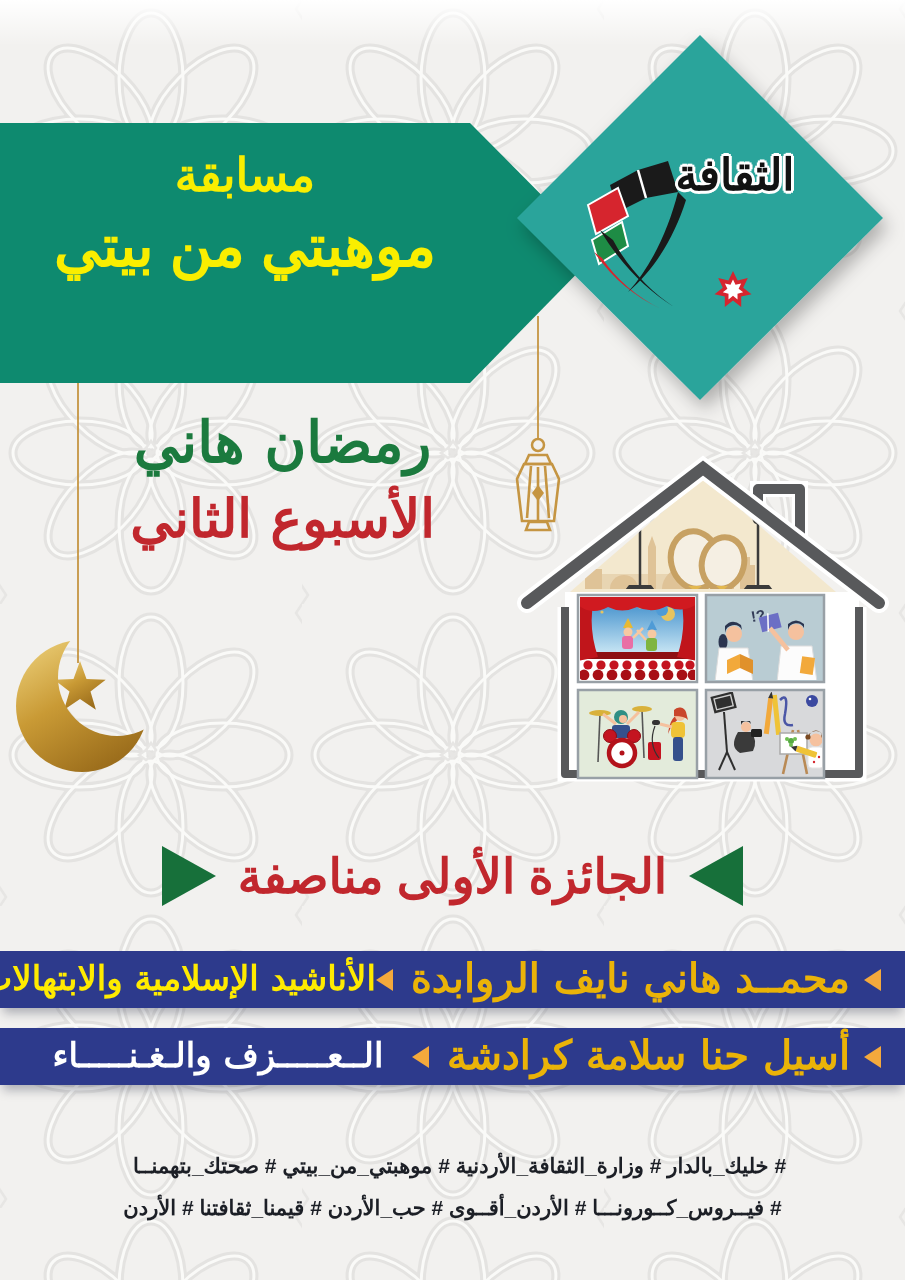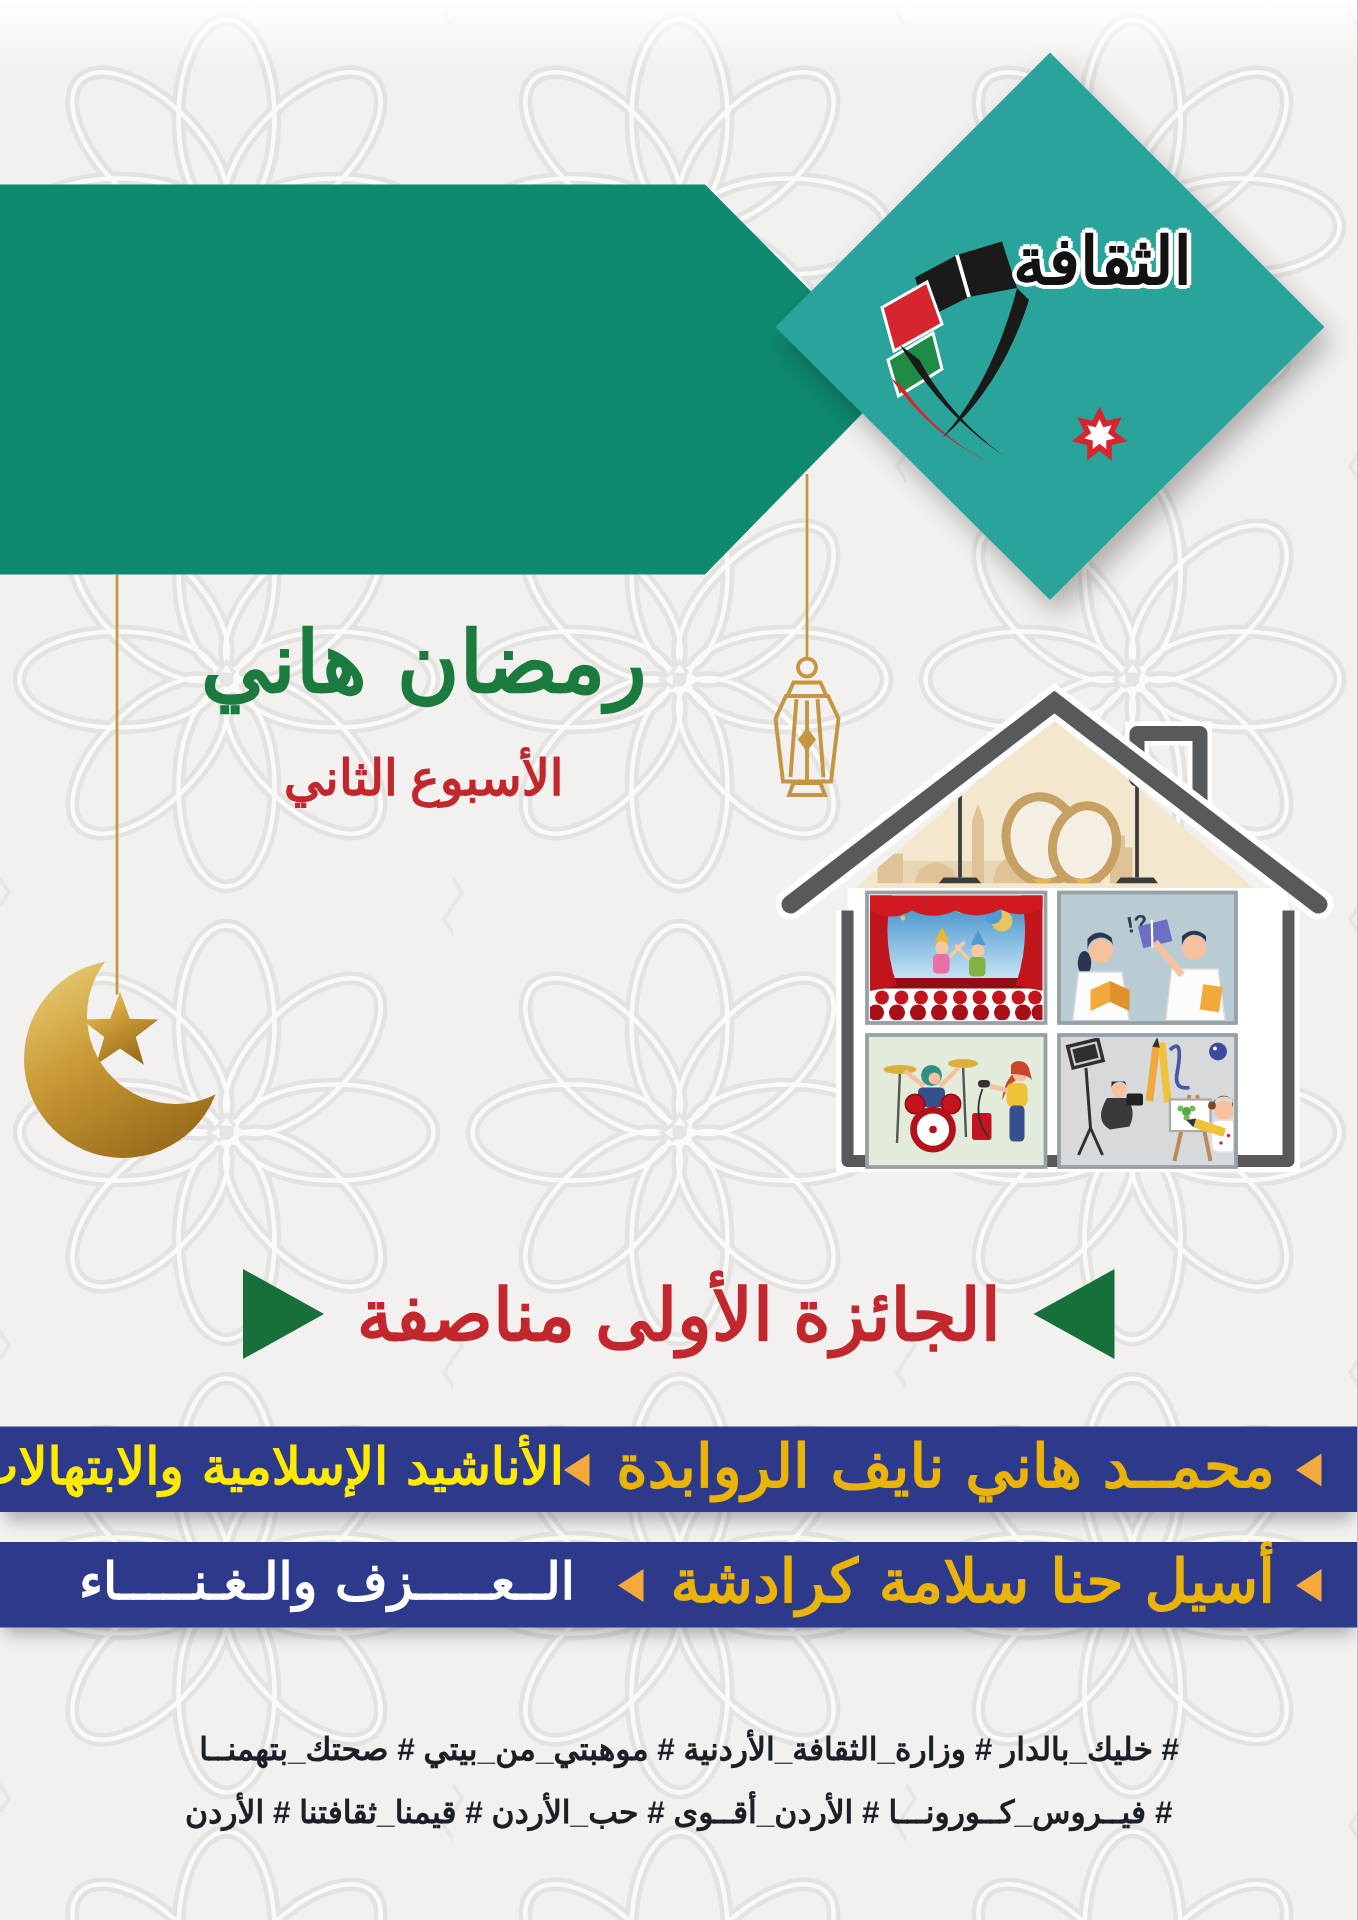--- a/index.html
+++ b/index.html
@@ -19,21 +19,21 @@
   .banner-text{left:10px;top:148px;width:470px;text-align:center;z-index:4;color:var(--accent-yellow,#F9EE00);}
   .banner-line1{font-size:46px;font-weight:800;letter-spacing:1px;}
   .banner-line2{font-size:58px;font-weight:800;margin-top:10px;}
   .logo-text{left:640px;top:150px;width:190px;text-align:center;z-index:4;
     color:#121212;font-weight:900;line-height:1.12;
     text-shadow:-2px -2px 0 #fff,2px -2px 0 #fff,-2px 2px 0 #fff,2px 2px 0 #fff,0 3px 0 #fff,0 -3px 0 #fff,3px 0 0 #fff,-3px 0 0 #fff;}
   .logo-line1{font-size:42px;}
   .logo-line2{font-size:44px;}
   .season{left:55px;top:408px;width:455px;text-align:center;z-index:4;font-family:"DejaVu Serif","Liberation Serif",serif;}
   .season-title{font-size:57px;font-weight:900;color:var(--text-green,#1B7A3E);}
-  .season-week{font-size:33px;font-weight:900;color:var(--red,#C1272D);margin-top:24px;font-family:Liberation Serif, serif;}
+  .season-week{font-size:53px;font-weight:900;color:var(--red,#C1272D);margin-top:12px;}
   .prize-row{left:0;right:0;top:846px;display:flex;justify-content:center;align-items:center;gap:22px;z-index:4;}
   .prize-title{font-size:48px;font-weight:800;color:var(--red,#C1272D);}
   .tri-right{width:0;height:0;border-top:30px solid transparent;border-bottom:30px solid transparent;border-left:54px solid var(--triangle-green,#17703A);}
   .tri-left{width:0;height:0;border-top:30px solid transparent;border-bottom:30px solid transparent;border-right:54px solid var(--triangle-green,#17703A);}
   .bar{left:0;width:905px;height:57px;background:var(--bar-navy,#2D3A8C);z-index:4;
     display:flex;direction:rtl;align-items:center;padding:0 24px;
     box-shadow:0 8px 10px -3px rgba(40,45,70,.35);}
   .bar1{top:951px;} .bar2{top:1028px;}
   .tri-orange{width:0;height:0;border-top:11px solid transparent;border-bottom:11px solid transparent;border-right:17px solid var(--triangle-orange,#F4A93C);flex:0 0 auto;}
   .winner-name{font-family:"DejaVu Serif","Liberation Serif",serif;font-size:40px;font-weight:900;color:#eab308;margin:0 14px 4px 18px;white-space:nowrap;}
@@ -344,20 +344,24 @@
             <circle cx="814" cy="762" r="1.2" fill="#D6252E"></circle>
           <g transform="rotate(18 807 752)">
             <rect x="796" y="749" width="21" height="6" rx="1" fill="#EFC337"></rect>
             <path d="M796,749 l-6,3 6,3 z" fill="#333"></path>
           </g>
         </g>
       </g>
     </g>
   </svg>
 
+  <div class="abs banner-text rtl">
+    <div class="banner-line1">مسابقة</div>
+    <div class="banner-line2">موهبتي من بيتي</div>
+  </div>
 
   <div class="abs logo-text rtl">
     <div class="logo-line2">الثقافة</div>
   </div>
 
   <div class="abs season rtl">
     <div class="season-title">رمضان هاني</div>
     <div class="season-week">الأسبوع الثاني</div>
   </div>
 

